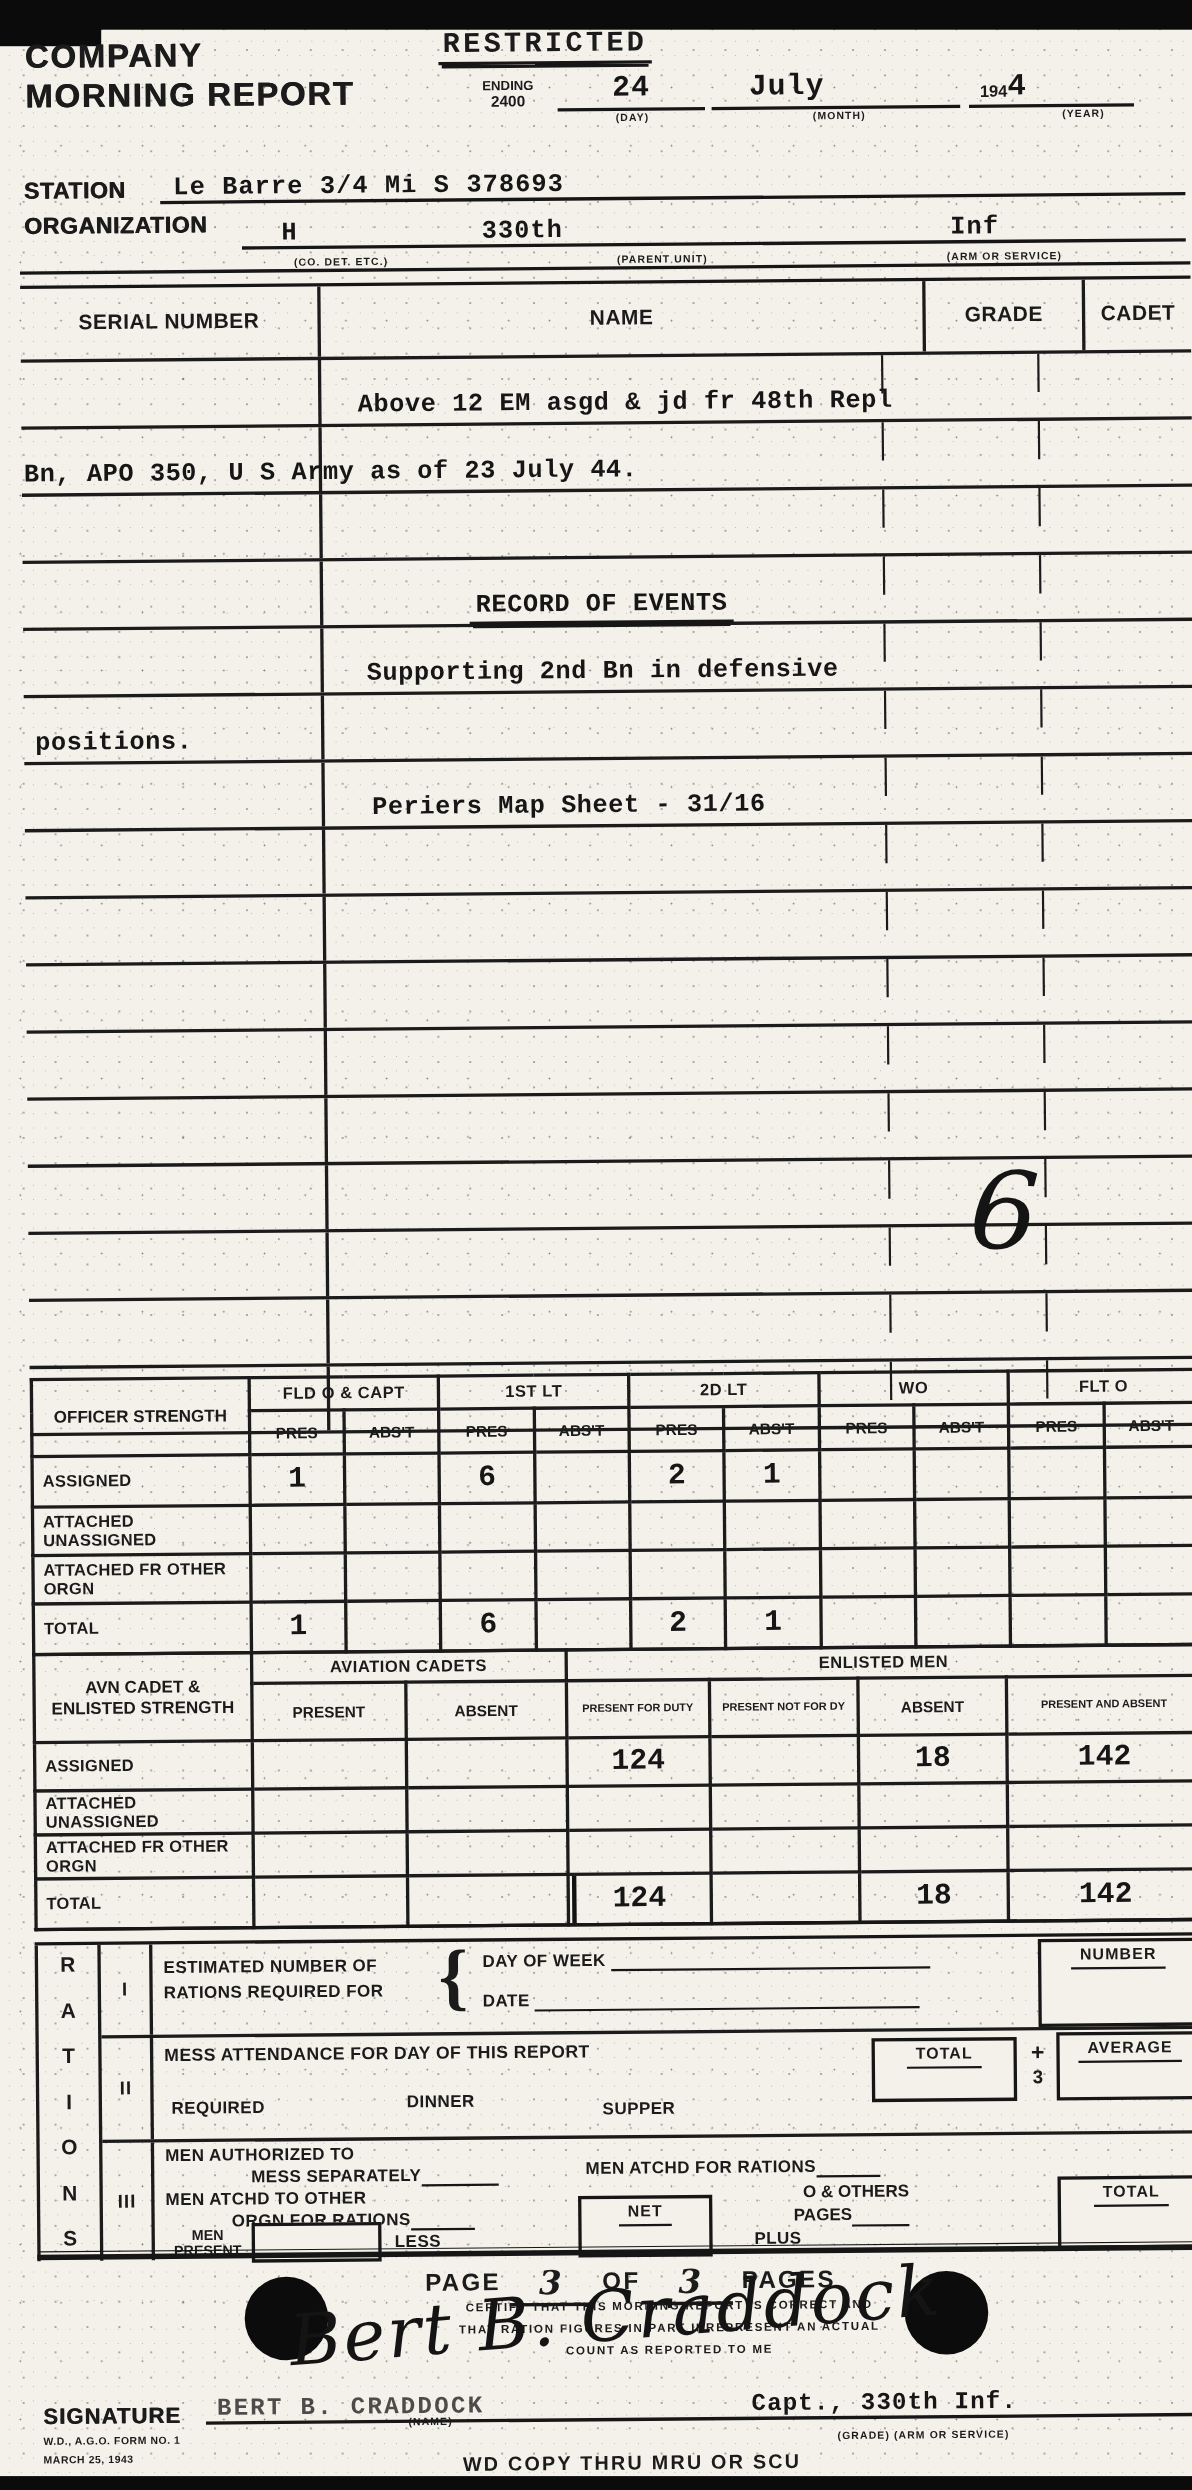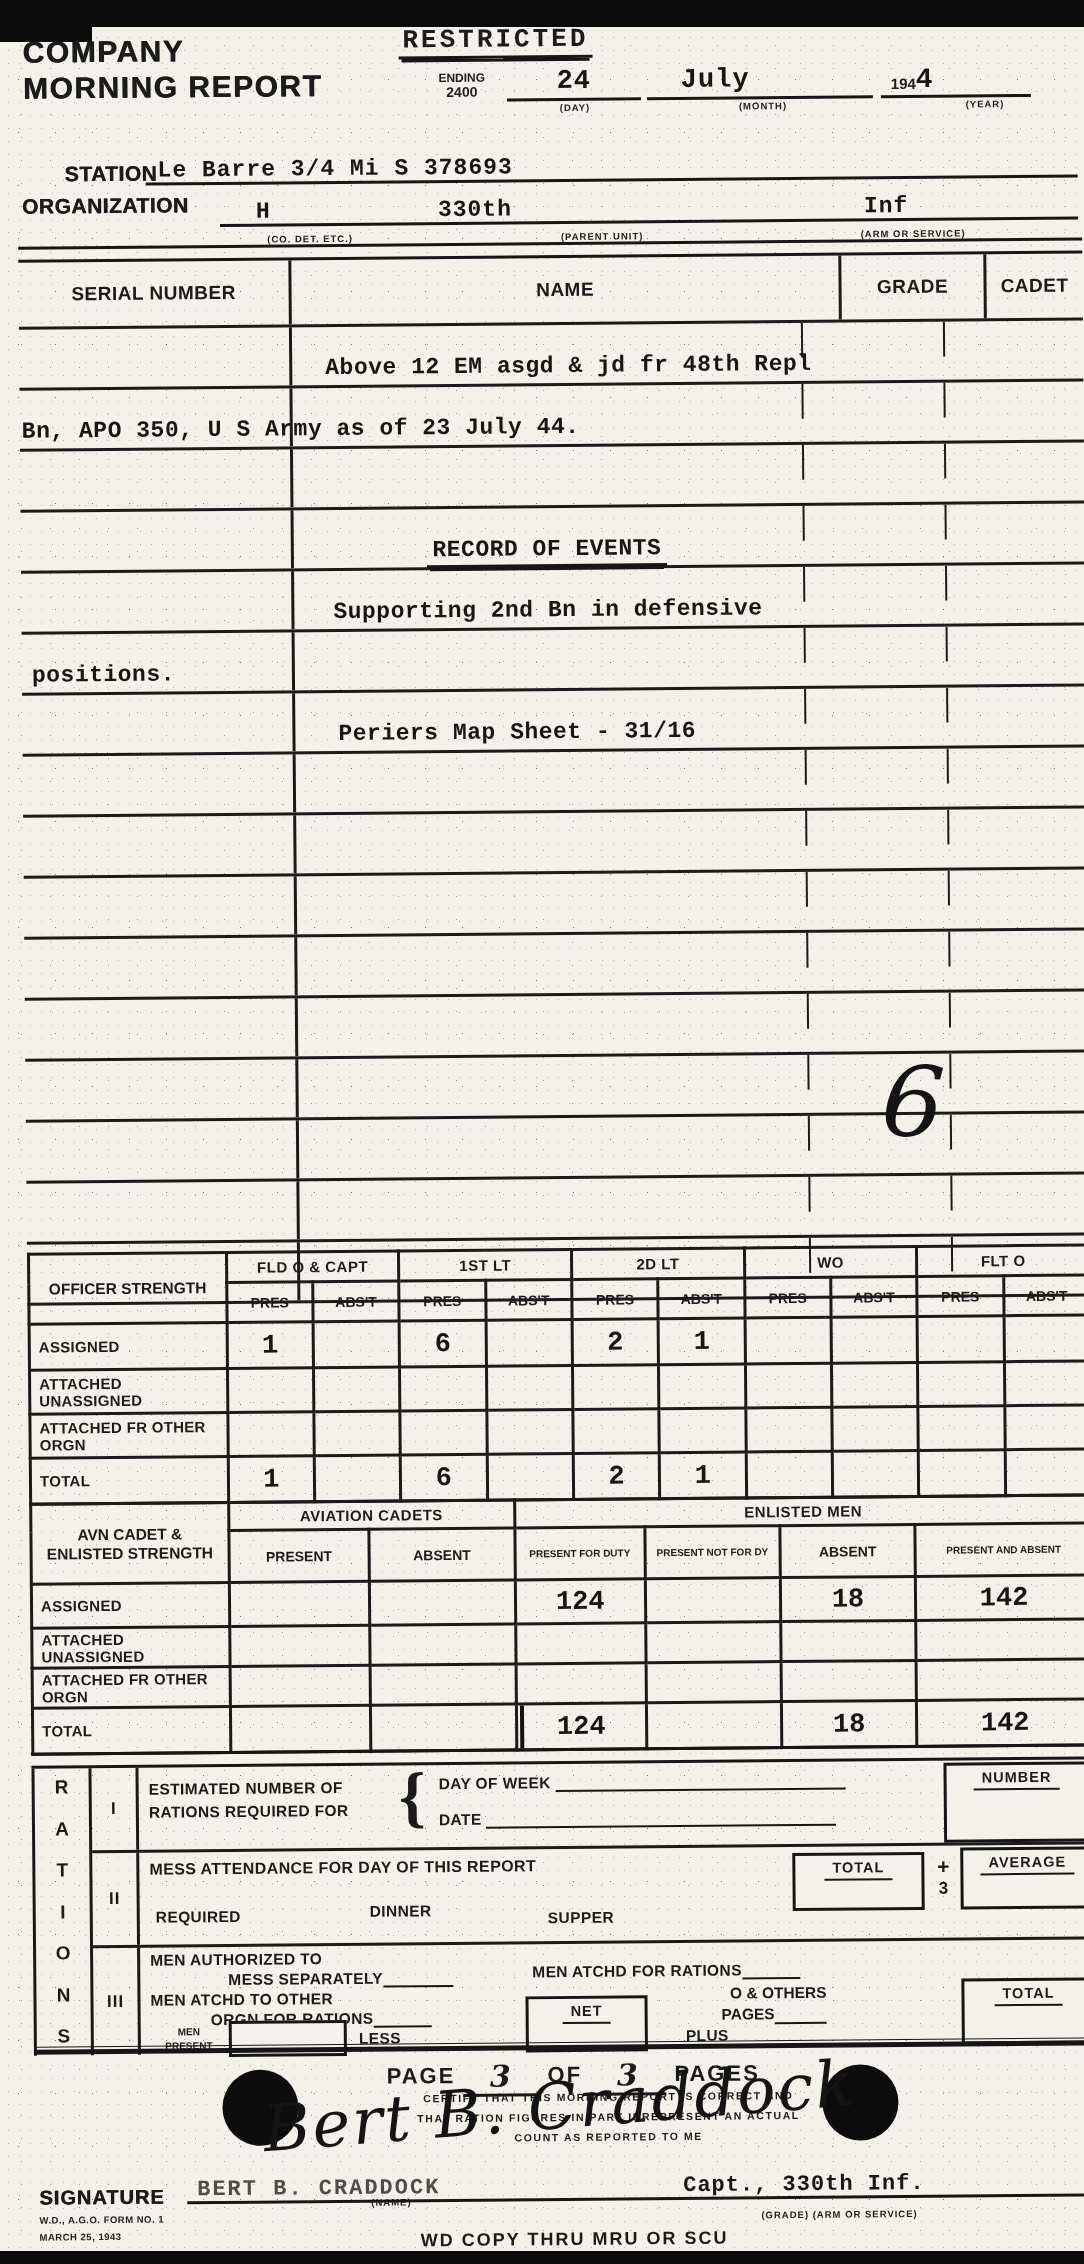--- a/index.html
+++ b/index.html
@@ -38,21 +38,21 @@
   .seg-month .tv{margin-left:34px;}
   .yr{display:flex;align-items:flex-end;height:100%;padding-left:10px;}
   .yr .pre{font-size:15px;font-weight:bold;line-height:22px;}
   .yr .tv{font-size:28px;line-height:30px;}
   .cap-day{position:absolute;left:522px;top:72px;width:72px;text-align:center;}
   .cap-month{position:absolute;left:700px;top:72px;width:92px;text-align:center;}
   .cap-year{position:absolute;left:926px;top:72px;width:84px;text-align:center;}
 
   
   .sec-station{left:0;top:116px;right:14px;height:36px;}
-  .fl-label{position:absolute;left:4px;bottom:0;font-size:21px;font-weight:bold;letter-spacing:.5px;margin-left:43px;}
+  .fl-label{position:absolute;left:4px;bottom:0;font-size:21px;font-weight:bold;letter-spacing:.5px;}
   .st-line{position:absolute;left:128px;right:4px;bottom:0;border-bottom:3px solid #161616;}
   .st-value{position:absolute;left:140px;bottom:2px;font-size:23px;letter-spacing:1px;}
   .sec-org{left:0;top:156px;right:14px;height:54px;}
   .org-label{position:absolute;left:4px;top:4px;font-size:21px;font-weight:bold;letter-spacing:.5px;}
   .org-line{position:absolute;left:202px;right:4px;bottom:16px;border-bottom:3px solid #161616;}
   .org-v{position:absolute;bottom:18px;font-size:23px;letter-spacing:1px;}
   .ov1{left:238px;}.ov2{left:420px;}.ov3{left:818px;margin-left:28px;}
   .org-c{position:absolute;bottom:-2px;text-align:center;}
   .oc1{left:206px;width:172px;}.oc2{left:498px;width:172px;}.oc3{left:798px;width:194px;}
 
@@ -111,21 +111,21 @@
   .meal1{left:16px;top:56px;}.meal2{left:230px;top:52px;}.meal3{left:408px;top:48px;margin-top:12px;}
   .total-box2{right:172px;top:6px;width:126px;height:52px;}
   .divide{position:absolute;right:138px;top:10px;width:30px;text-align:center;font-weight:bold;line-height:22px;}
   .divide .d1{font-size:21px;}.divide .d2{font-size:17px;}
   .avg-box{right:2px;top:2px;width:128px;height:56px;}
   .m1{left:10px;top:4px;}.m2{left:88px;top:24px;}.m3{left:392px;top:19px;}
   .m4{left:10px;top:44px;}.m5{left:70px;top:64px;}
   .net-box{left:385px;top:52px;width:116px;height:50px;}
   .oando{position:absolute;left:520px;top:40px;width:166px;text-align:right;font-size:15.5px;font-weight:bold;line-height:21px;}
   .total-box3{right:2px;top:38px;width:128px;height:60px;}
-  .mp{position:absolute;left:10px;top:78px;width:76px;font-size:10px;font-weight:bold;line-height:14px;text-align:center;}
+  .mp{position:absolute;left:10px;top:78px;width:76px;font-size:13px;font-weight:bold;line-height:14px;text-align:center;}
   .mp-box{left:88px;top:74px;width:112px;height:30px;border:3px solid #161616;}
   .less{left:218px;top:84px;}.plus{left:545px;top:84px;}
 
   
   .sec-footer{left:0;top:2015px;right:0;height:203px;}
   .rule-thick{height:5px;background:#161616;margin-right:14px;box-shadow:0 -5px 0 -2px #161616;}
   .page-line{margin-top:8px;text-align:center;font-size:22px;font-weight:bold;letter-spacing:2px;}
   .hand3{font-family:"DejaVu Serif",serif;font-style:italic;font-size:30px;display:inline-block;width:76px;border-bottom:3px solid #161616;text-align:center;vertical-align:-4px;font-weight:bold;}
   .punch{position:absolute;top:22px;width:76px;height:76px;border-radius:50%;background:#0c0c0c;}
   .pl{left:188px;}.pr{left:788px;}

